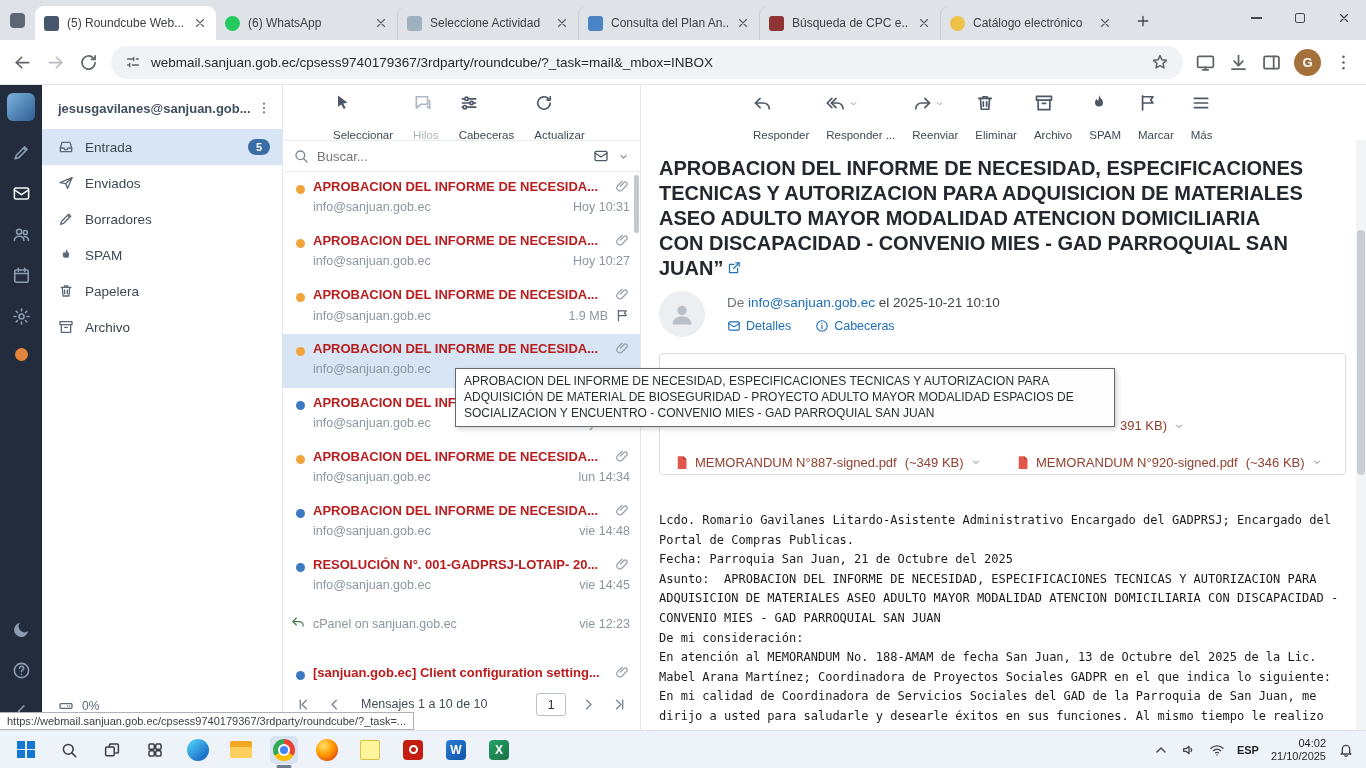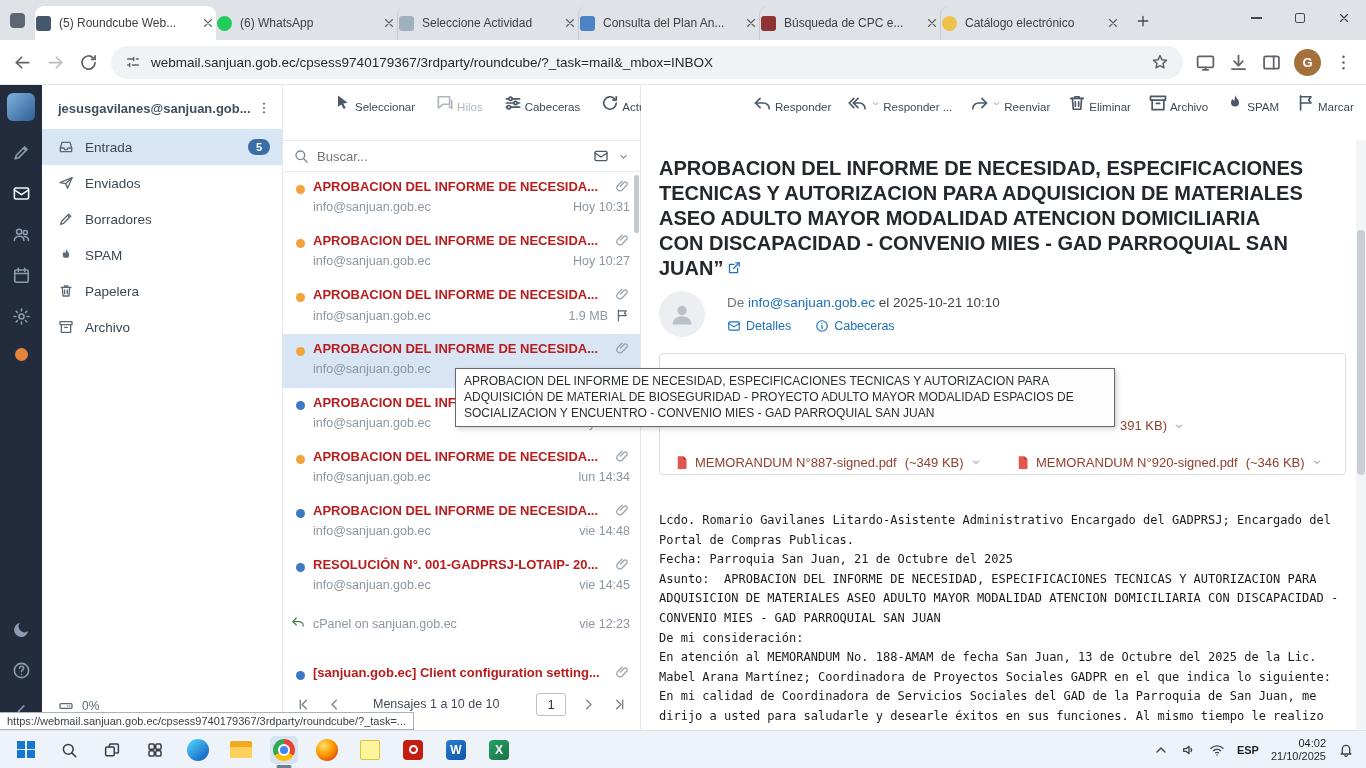--- a/index.html
+++ b/index.html
@@ -2,21 +2,21 @@
 <html style="--railbg: #222c3c; --selbg: #d7e5f4; --badge: #3a6ca5; --dotorange: #f0a43a; --dotblue: #3d78c2; --link: #1e6fb8; --attach: #90402f;"><head>
 <meta charset="utf-8">
 <style>
 *{margin:0;padding:0;box-sizing:border-box}
 html,body{width:1366px;height:768px;overflow:hidden;font-family:"Liberation Sans",sans-serif;background:#fff;position:relative}
 .ic{stroke:currentColor;fill:none;stroke-width:2;stroke-linecap:round;stroke-linejoin:round}
 .icf{fill:currentColor;stroke:none}
 
 .tabstrip{position:absolute;left:0;top:0;width:1366px;height:40px;background:#dfe2e7;display:flex;align-items:flex-end;padding-left:8px}
 .tabsearch{width:15px;height:15px;border-radius:4px;background:#5d6773;margin:0 10px 12px 2px;flex:none}
-.tab{width:181px;height:34px;display:flex;align-items:center;gap:8px;padding:0 1px;border-radius:9px 9px 0 0;position:relative;flex:none}
+.tab{width:181px;height:34px;display:flex;align-items:center;gap:8px;padding:0 9px;border-radius:9px 9px 0 0;position:relative;flex:none}
 .tab.active{background:#fff}
 .tab+.tab{border-left:1px solid #c8cbd0}
 .tab.active+.tab{border-left:none}
 .fav{width:15px;height:15px;flex:none}
 .tab-t{flex:1;font-size:12px;color:#3d4043;white-space:nowrap;overflow:hidden}
 .tab-x{width:14px;height:14px;color:#5f6368;flex:none}
 .newtab{width:28px;height:28px;margin:0 0 5px 8px;display:flex;align-items:center;justify-content:center;color:#44484d}
 .newtab svg{width:16px;height:16px}
 .wincon{position:absolute;right:0;top:0;height:36px;display:flex;align-items:center}
 .wc{width:44px;height:36px;display:flex;align-items:center;justify-content:center;color:#3c4045}
@@ -45,21 +45,21 @@
 .kebab{width:16px;height:16px;color:#5c6a77;flex:none}
 .fitem{height:36px;display:flex;align-items:center;gap:11px;padding:0 12px 0 16px;font-size:13.5px;color:#3c4854}
 .fitem.sel{background:var(--selbg,#d7e5f4)}
 .fic{width:16px;height:16px;color:#5c6a77;flex:none}
 .fitem .lbl{flex:1;white-space:nowrap;overflow:hidden}
 .badge{background:var(--badge,#3a6ca5);color:#fff;font-size:11px;font-weight:bold;border-radius:9px;padding:2px 8px}
 .quota{position:absolute;left:16px;bottom:16px;display:flex;align-items:center;gap:8px;color:#5c6a77;font-size:12px}
 
 .listcol{position:absolute;left:283px;top:0;width:358px;height:645px;border-right:1px solid #e3e6ea;background:#fff}
 .ltb{height:55px;display:flex;align-items:flex-start;padding:8px 0 0 50px;gap:20px}
-.tbtn{display:flex;flex-direction:row;align-items:flex-end;gap:2px;color:#4c5865}
+.tbtn{display:flex;flex-direction:column;align-items:flex-start;gap:16px;color:#4c5865}
 .tbtn .lbl{font-size:11.5px;color:#3e4954;white-space:nowrap}
 .tbtn.dis{color:#aeb7c0}.tbtn.dis .lbl{color:#aeb7c0}
 .tico{width:20px;height:20px}
 .icwrap{display:flex;align-items:center;gap:2px}
 .caret{width:11px;height:11px;color:#85909a}
 .searchbar{height:32px;border-top:1px solid #e8ebee;border-bottom:1px solid #e8ebee;display:flex;align-items:center;padding:0 10px;gap:8px}
 .searchbar .sic{width:16px;height:16px;color:#7c8893;flex:none}
 .searchbar input{border:0;outline:0;flex:1;font-size:13px;color:#333;font-family:inherit;background:transparent}
 .msgs{position:absolute;top:87px;left:0;right:0;bottom:40px;overflow:hidden}
 .msg{height:54px;padding:7px 10px 0 30px;position:relative}
@@ -71,21 +71,21 @@
 .l1{display:flex;align-items:center;gap:6px}
 .subj{flex:1;font-weight:bold;font-size:13px;color:#b91c1c;white-space:nowrap;overflow:hidden}
 .clip{width:15px;height:15px;color:#98a1aa;flex:none}
 .l2{display:flex;align-items:center;margin-top:6px;font-size:12.5px;color:#8b96a1}
 .sender{flex:1;white-space:nowrap;overflow:hidden}
 .mdate{flex:none}
 .mflag{width:15px;height:15px;color:#5e6a74;margin-left:7px;flex:none}
 .lscroll{position:absolute;right:1px;top:90px;width:5px;height:58px;background:#c3c9cf;border-radius:3px;z-index:5}
 .pager{position:absolute;bottom:12px;left:0;right:0;height:28px;display:flex;align-items:center;padding:0 12px;gap:14px;background:#fff}
 .pic{width:17px;height:17px;color:#7c8791;flex:none}
-.pginfo{font-size:12.5px;color:#424c57;margin-left:16px}
+.pginfo{font-size:12.5px;color:#424c57;margin-left:4px}
 .pgbox{width:30px;height:23px;border:1px solid #b9c0c7;border-radius:3px;display:flex;align-items:center;justify-content:center;font-size:13px;color:#333;margin-left:auto}
 
 .readcol{position:absolute;left:641px;top:0;right:0;height:645px;background:#fff}
 .rtb{height:55px;display:flex;align-items:flex-start;padding:8px 0 0 112px;gap:17px}
 .rsubject{margin:16px 20px 10px 18px;font-size:20px;font-weight:bold;line-height:25px;color:#23282e;max-width:648px}
 .extlink{width:15px;height:15px;color:#2173b8;margin-left:4px}
 .fromrow{display:flex;margin:6px 18px 0;gap:22px}
 .avat{width:46px;height:46px;border-radius:50%;background:#eceef1;color:#b9c0c8;display:flex;align-items:center;justify-content:center;flex:none}
 .avat svg{width:28px;height:28px}
 .fline{font-size:13.5px;color:#40454b;margin-top:4px}

